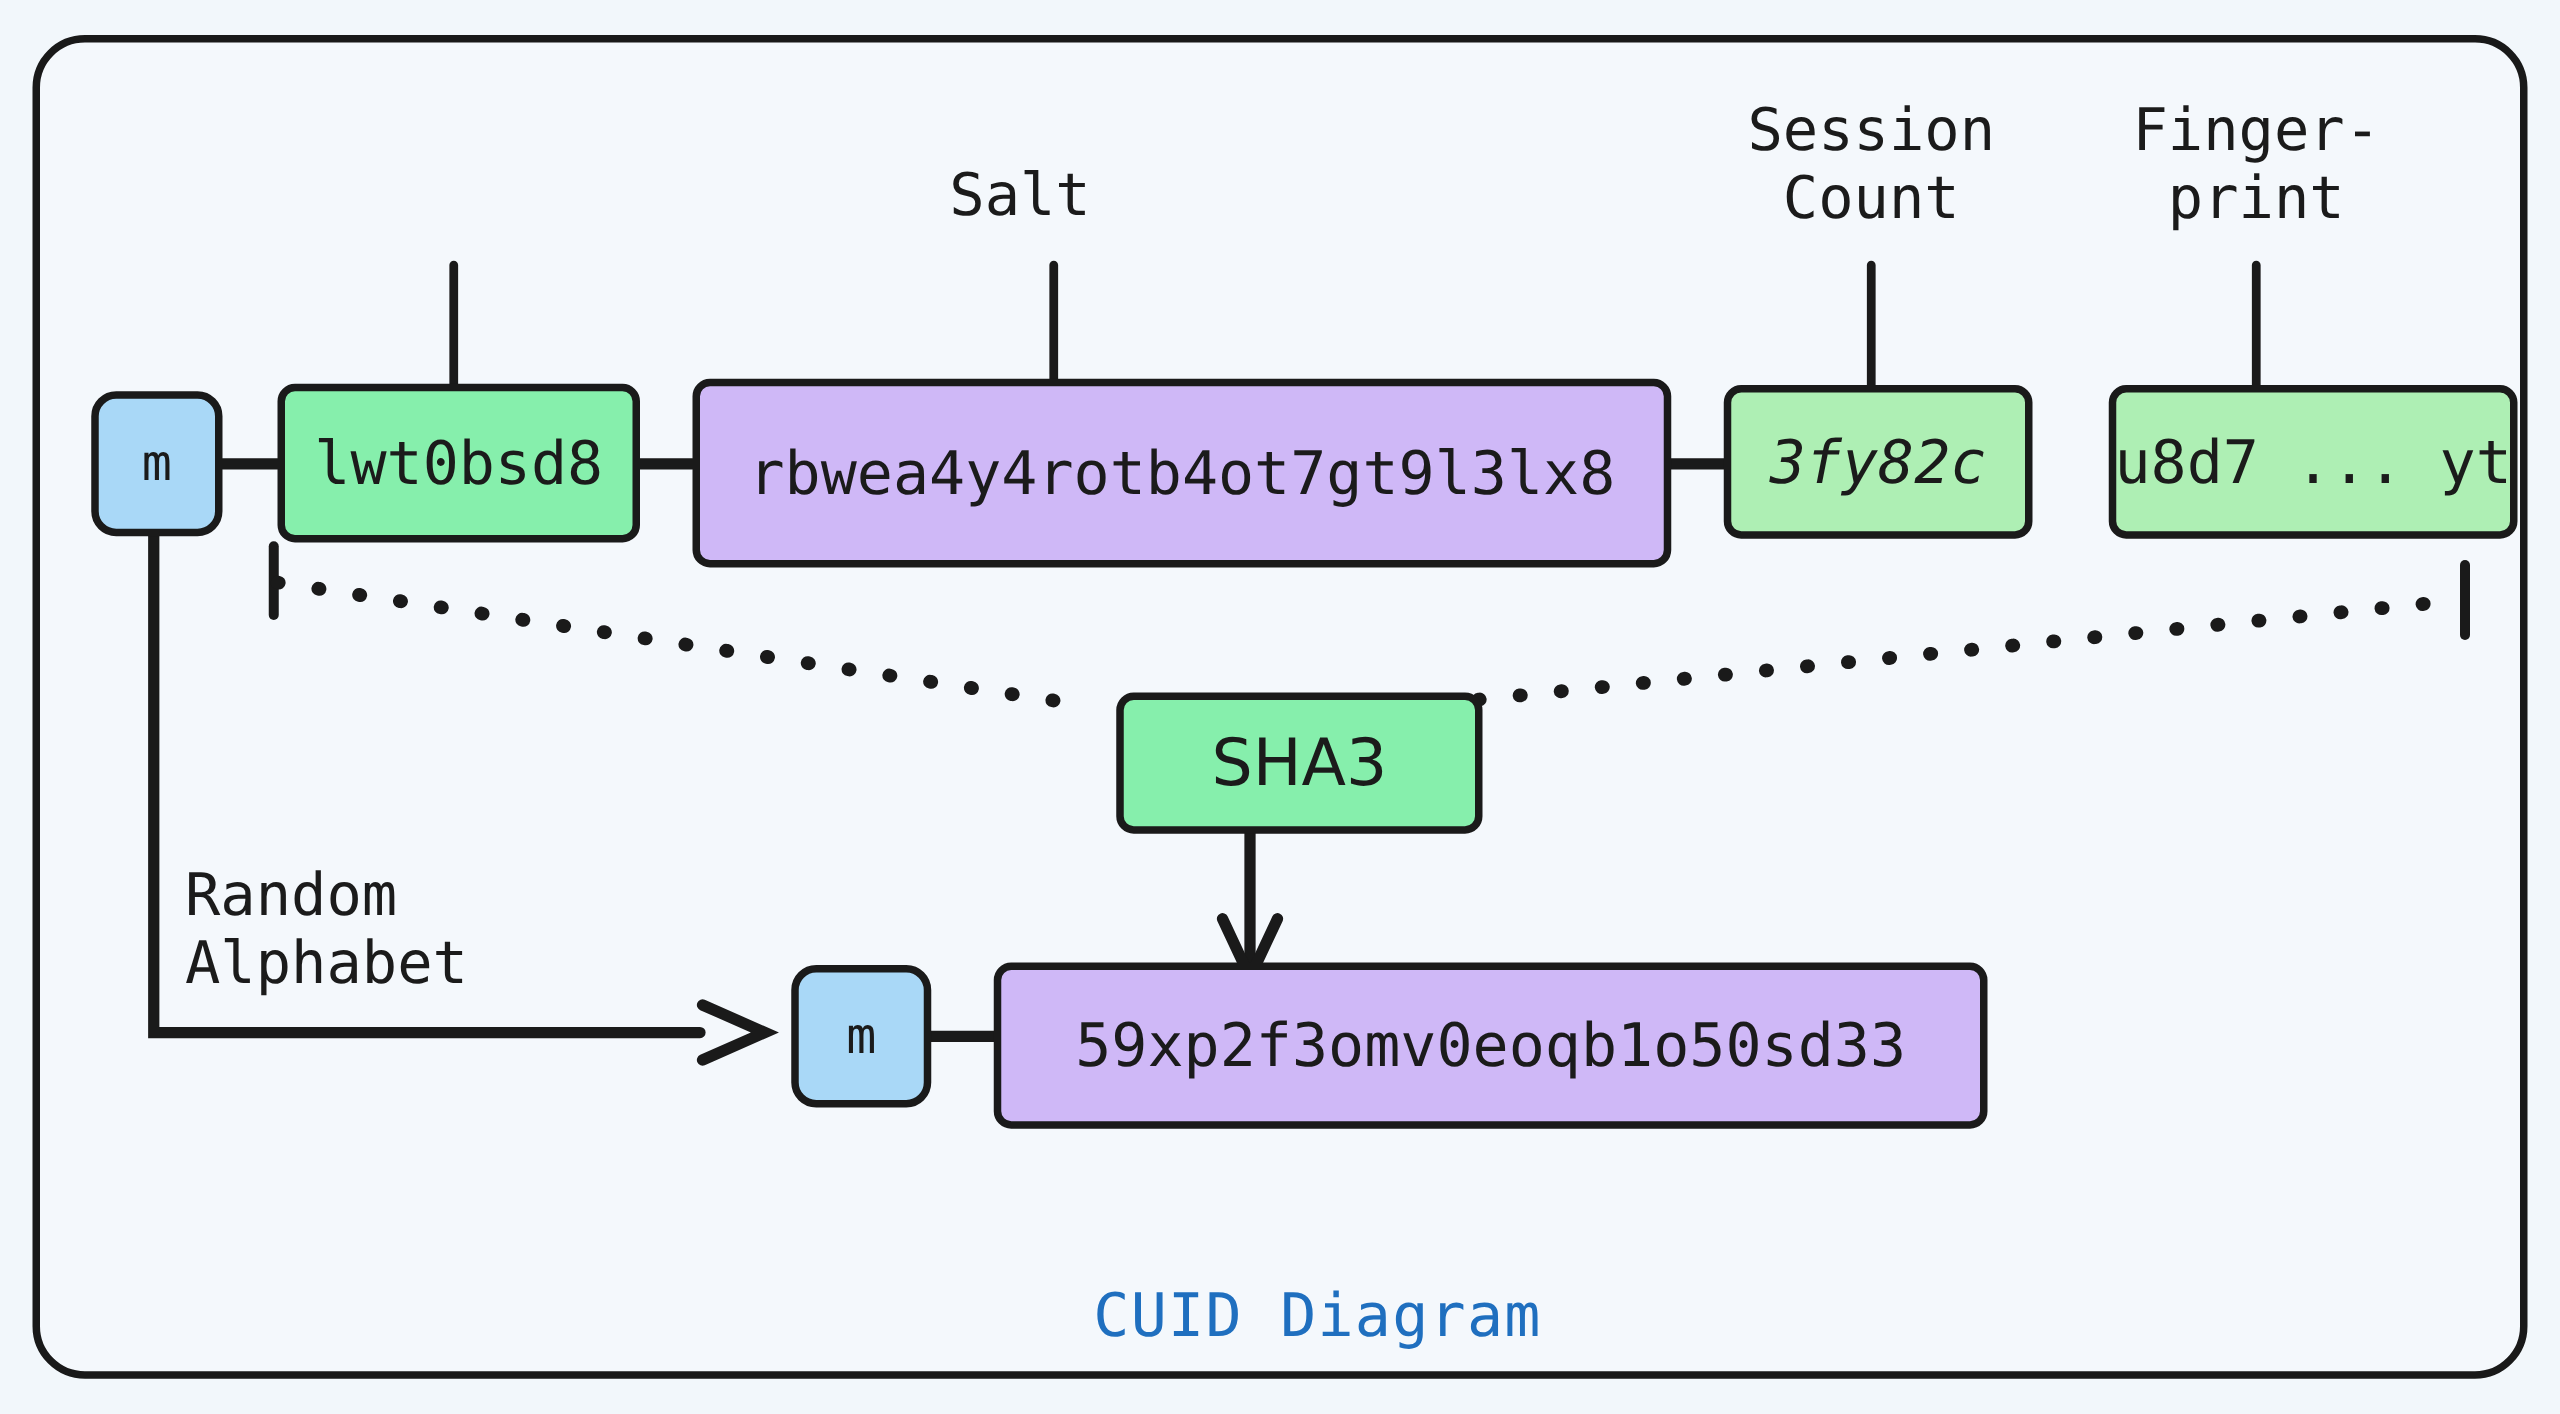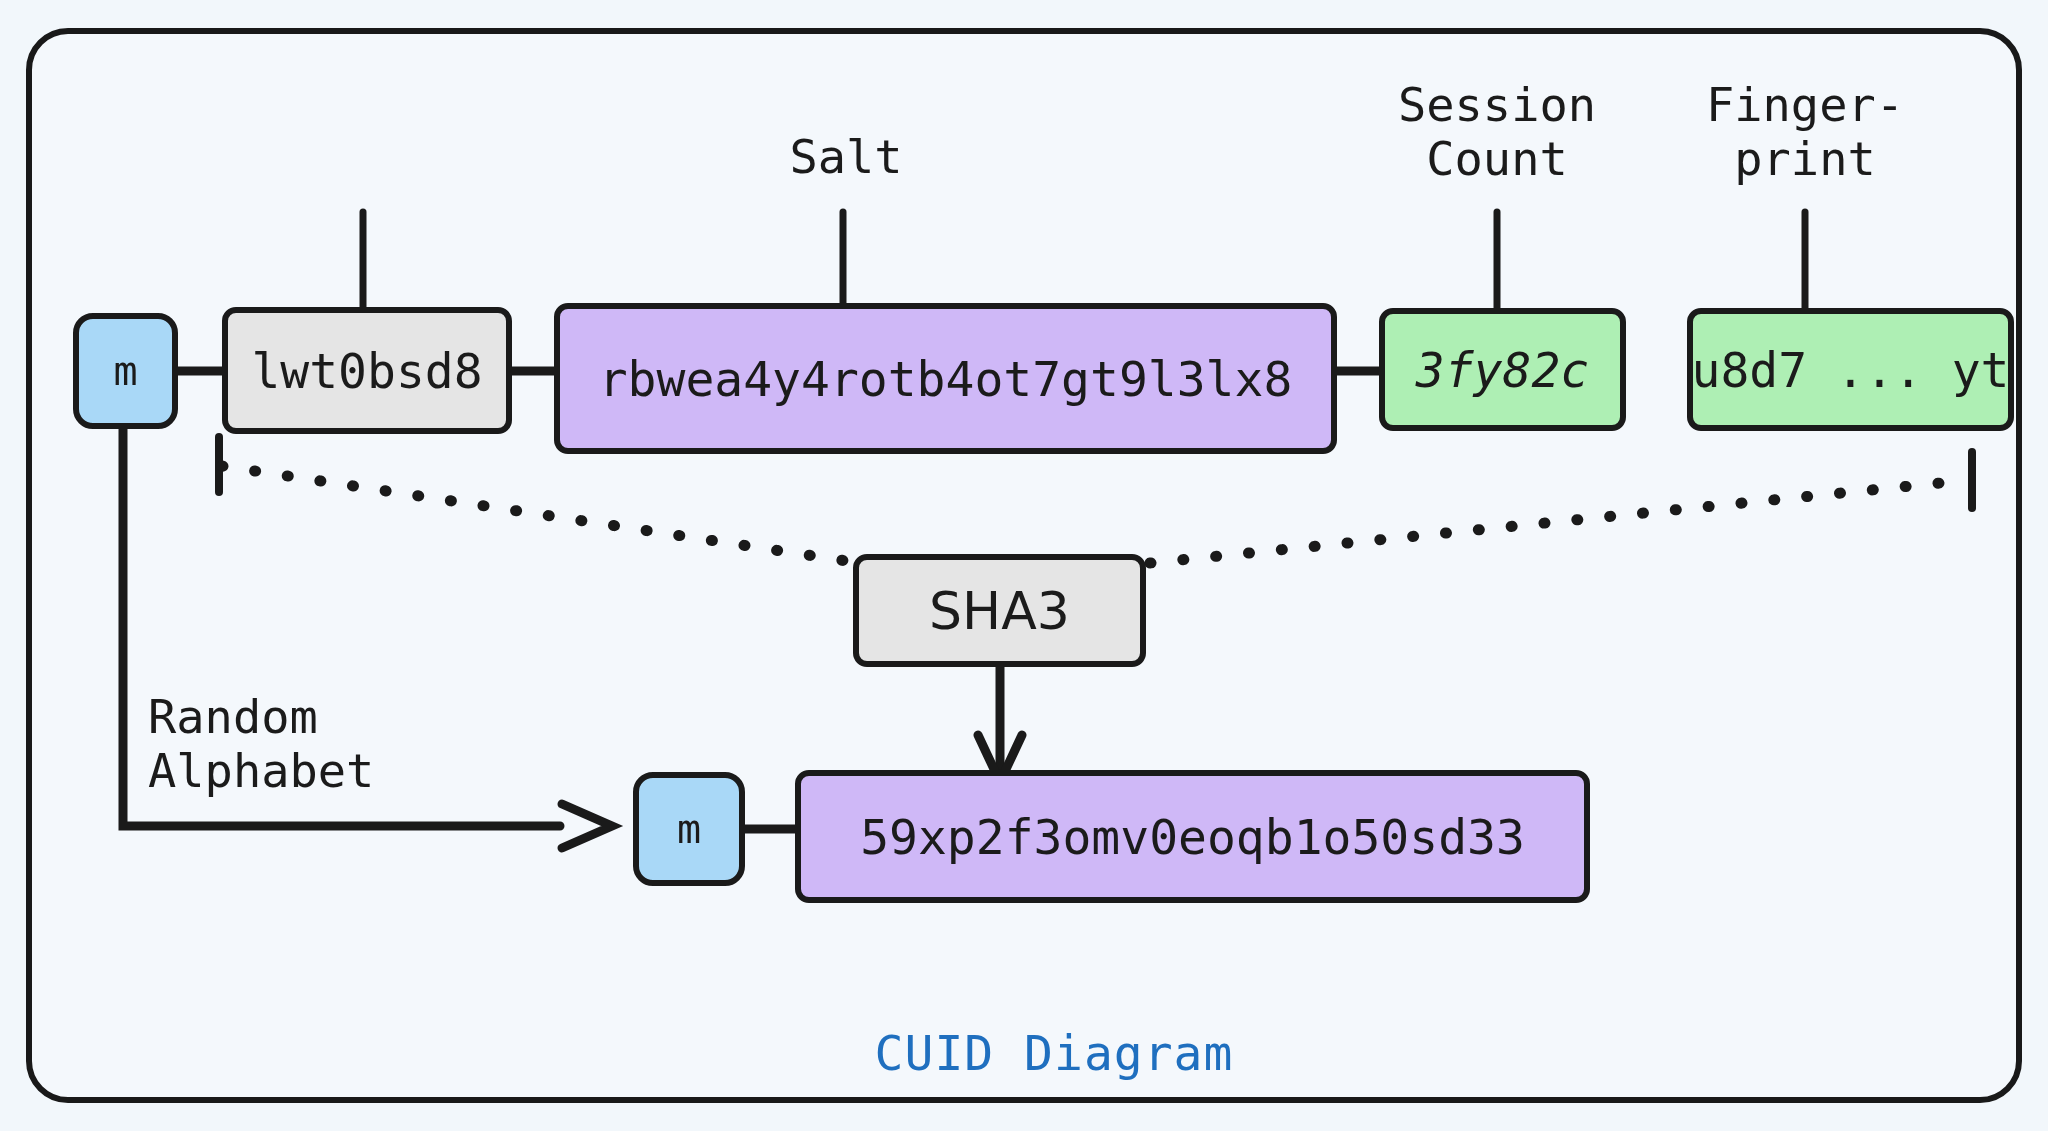--- a/index.html
+++ b/index.html
@@ -41,21 +41,21 @@
     border: 6px solid #1a1a1a;
     border-radius: 14px;
     display: flex;
     align-items: center;
     justify-content: center;
     color: #1b1b1b;
     font-family: "DejaVu Sans Mono", "Liberation Mono", monospace;
     white-space: nowrap;
   }
   .n-blue   { background: #a9d8f7; }
-  .n-pink   { background: #e5e5e5; }
+  .n-pink   { background: #86efac; }
   .n-purple { background: #cfb8f7; }
   .n-green  { background: #aeefb4; }
 
   .lbl {
     position: absolute;
     text-align: center;
     color: #1b1b1b;
     font-family: "DejaVu Sans Mono", "Liberation Mono", monospace;
     font-size: 47px;
     line-height: 1.15;
@@ -69,21 +69,21 @@
     left: 0;
     top: 1025px;
     width: 2048px;
     text-align: center;
     color: #1f6fbf;
     font-family: "DejaVu Sans Mono", "Liberation Mono", monospace;
     font-size: 48px;
     letter-spacing: 1px;
     margin-left: 30px;
   }
-  .sha3-txt { font-family: "DejaVu Sans", "Liberation Sans", sans-serif; }
+  .sha3-txt { font-family: "DejaVu Sans", "Liberation Sans", sans-serif; margin-left: 40px; }
 </style>
 </head>
 <body>
 
 <div id="stage">
 
   <div id="frame"></div>
 
   <svg class="layer" viewBox="0 0 2048 1131">
     <g stroke="#1a1a1a" fill="none" stroke-linecap="round">
@@ -107,21 +107,21 @@
       <path d="M 978 735 L 1000 782 L 1022 735" stroke-width="9"></path>
 
       <path d="M 123 408 L 123 826 L 560 826" stroke-width="9"></path>
       <path d="M 562 804 L 612 826 L 562 848" stroke-width="9"></path>
 
       <line x1="745" y1="829" x2="795" y2="829" stroke-width="9"></line>
     </g>
   </svg>
 
 
-  <div class="lbl" style="left:726px; top:130px; width:240px;">Salt</div>
+  <div class="lbl" style="left:696px; top:130px; width:240px;">Salt</div>
 
   <div class="lbl" style="left:1357px; top:78px; width:280px;">Session
 Count</div>
 
   <div class="lbl" style="left:1675px; top:78px; width:260px;">Finger-
 print</div>
 
   <div class="lbl lbl-left" style="left:148px; top:690px; width:420px;">Random
 Alphabet</div>
 

